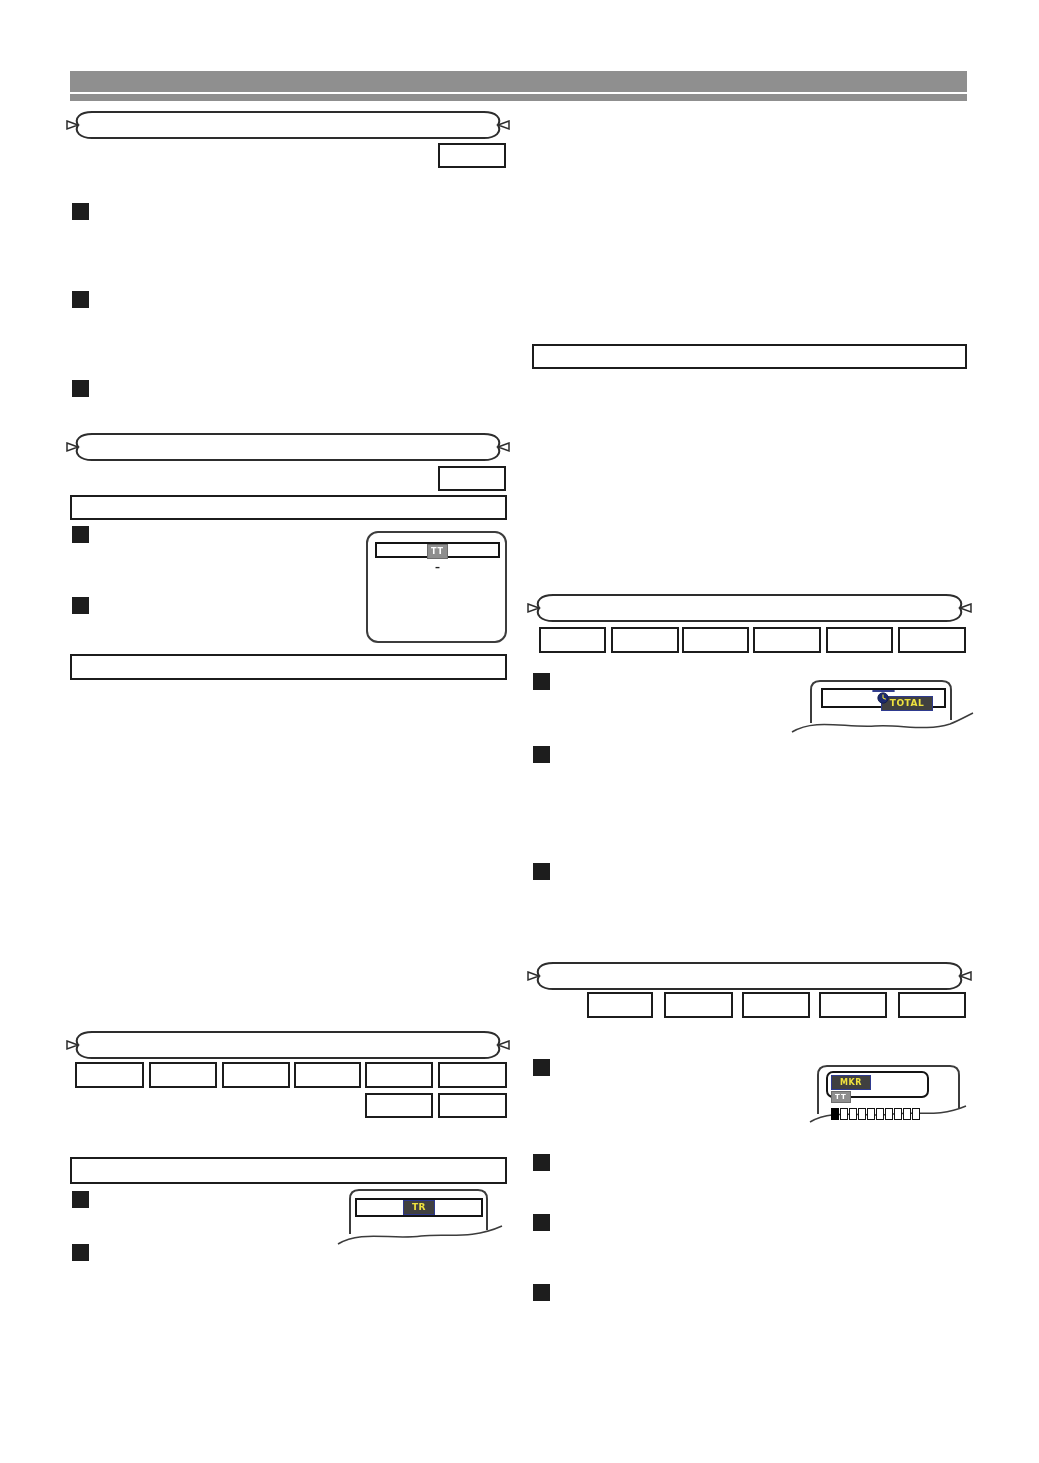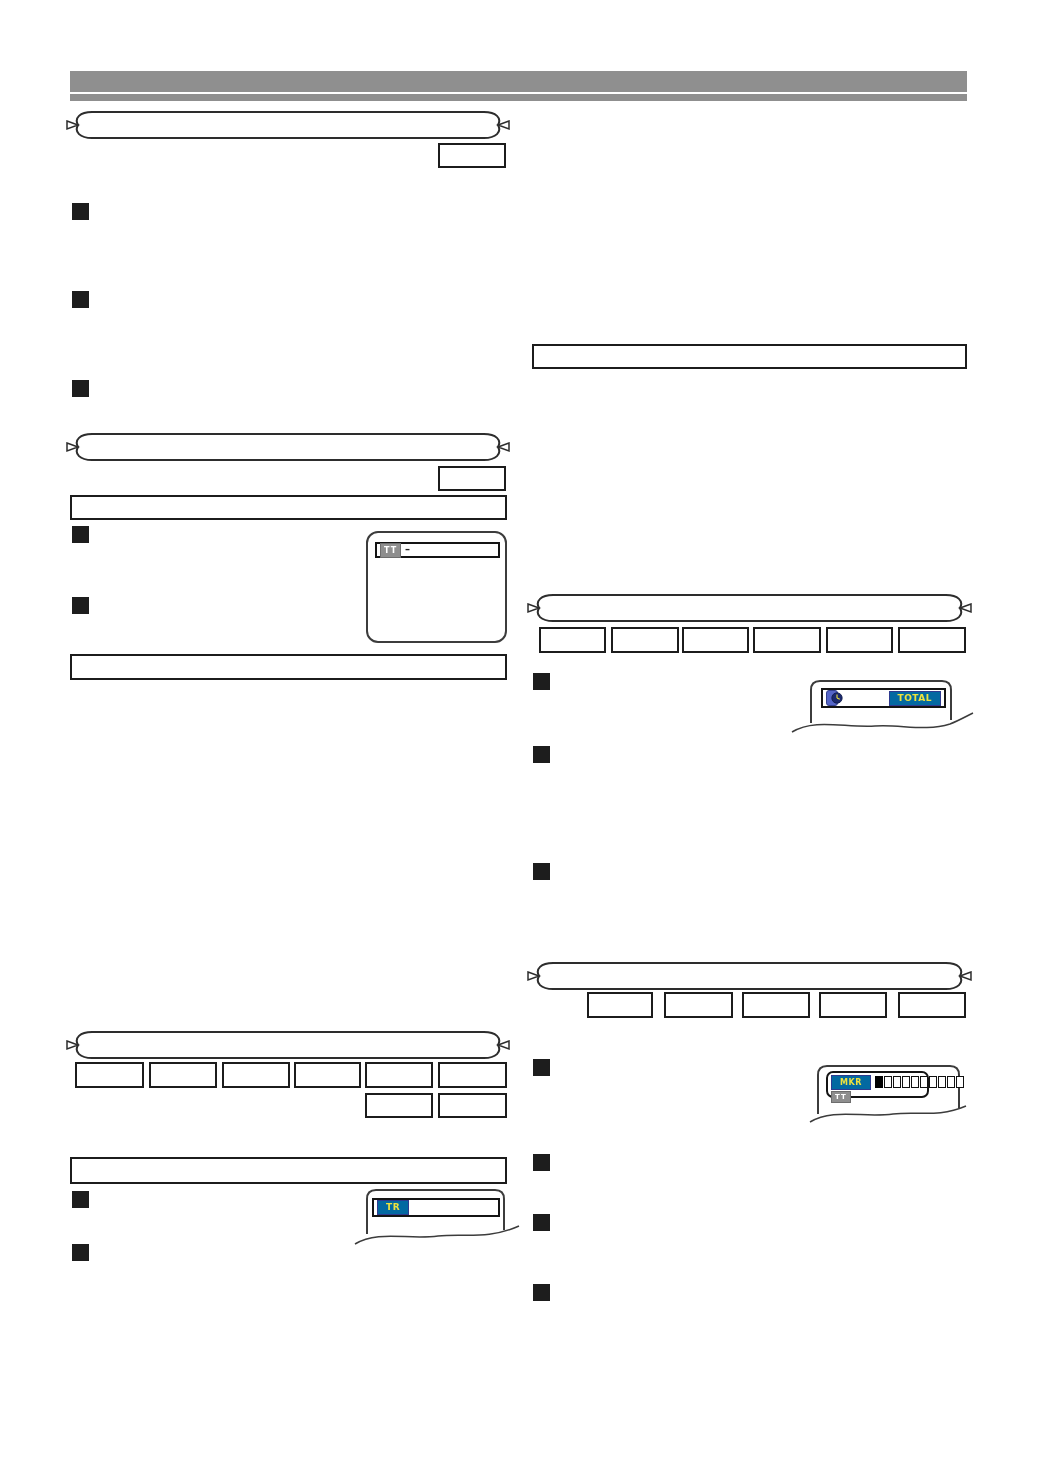--- a/index.html
+++ b/index.html
@@ -18,28 +18,28 @@
   
   .obox{position:absolute;border:2px solid #1c1c1c;background:#fff;box-sizing:border-box;}
   
   .step{position:absolute;width:17px;height:17px;background:#1d1d1d;}
   
   .screen-rect{
     position:absolute;border:2px solid #3c3c3c;border-radius:12px;background:#fff;box-sizing:border-box;
   }
   .osd-bar{
     position:absolute;border:2px solid #141414;background:#fff;box-sizing:border-box;
-    display:flex;align-items:center;gap:4px;padding:0 3px;
+    display:flex;align-items:center;gap:4px;padding:0 3px;flex-direction:column;
   }
   .badge-gray{
     background:#8e8e8e;color:#ffffff;font-weight:bold;font-size:8px;line-height:11px;
     padding:1px 3px;letter-spacing:1px;border:1px solid #6d6d6d;
   }
   .badge-blue{
-    background:#0369a1;color:#efe23e;font-weight:bold;font-size:9px;line-height:11px;
+    background:#404040;color:#efe23e;font-weight:bold;font-size:9px;line-height:11px;
     padding:1px 8px;letter-spacing:0.5px;border:1px solid #2e3a8f;
   }
   .dash-val{font-size:10px;font-weight:bold;color:#222;line-height:10px;}
   
   .torn{position:absolute;}
   .torn svg{display:block;position:absolute;left:0;top:0;}
   .mslot{display:inline-block;width:8px;height:12px;border:1.5px solid #111;background:#fff;box-sizing:border-box;margin-right:1px;}
   .mslot.filled{background:#000;border-color:#000;}
   .clock-badge{display:inline-block;width:21px;height:14px;background:#5566c8;border-radius:3px;border:1px solid #34408f;position:relative;}
   .clock-badge svg{position:absolute;left:0;top:0;}
@@ -102,21 +102,21 @@
   <div class="obox" style="left:294px;top:1062px;width:67px;height:26px;"></div>
   <div class="obox" style="left:365px;top:1062px;width:68px;height:26px;"></div>
   <div class="obox" style="left:438px;top:1062px;width:69px;height:26px;"></div>
 
   <div class="obox" style="left:365px;top:1093px;width:68px;height:25px;"></div>
   <div class="obox" style="left:438px;top:1093px;width:69px;height:25px;"></div>
 
   <div class="obox" style="left:70px;top:1157px;width:437px;height:27px;"></div>
   <div class="step" style="left:72px;top:1191px;"></div>
 
-  <div class="torn" style="left:353px;top:1186px;width:168px;height:66px;">
+  <div class="torn" style="left:336px;top:1186px;width:168px;height:66px;">
     <svg width="168" height="66" viewBox="0 0 168 66">
       <path d="M 14,48 L 14,13 Q 14,4 23,4 L 142,4 Q 151,4 151,13 L 151,44" fill="#ffffff" stroke="#3c3c3c" stroke-width="2"></path>
       <path d="M 2,58 C 25,44 55,54 85,50 C 110,47 135,54 166,40" fill="none" stroke="#3c3c3c" stroke-width="1.5"></path>
     </svg>
     <div class="osd-bar" style="left:19px;top:12px;width:128px;height:19px;">
       <span class="badge-blue">TR</span>
     </div>
   </div>
 
   <div class="step" style="left:72px;top:1244px;"></div>

